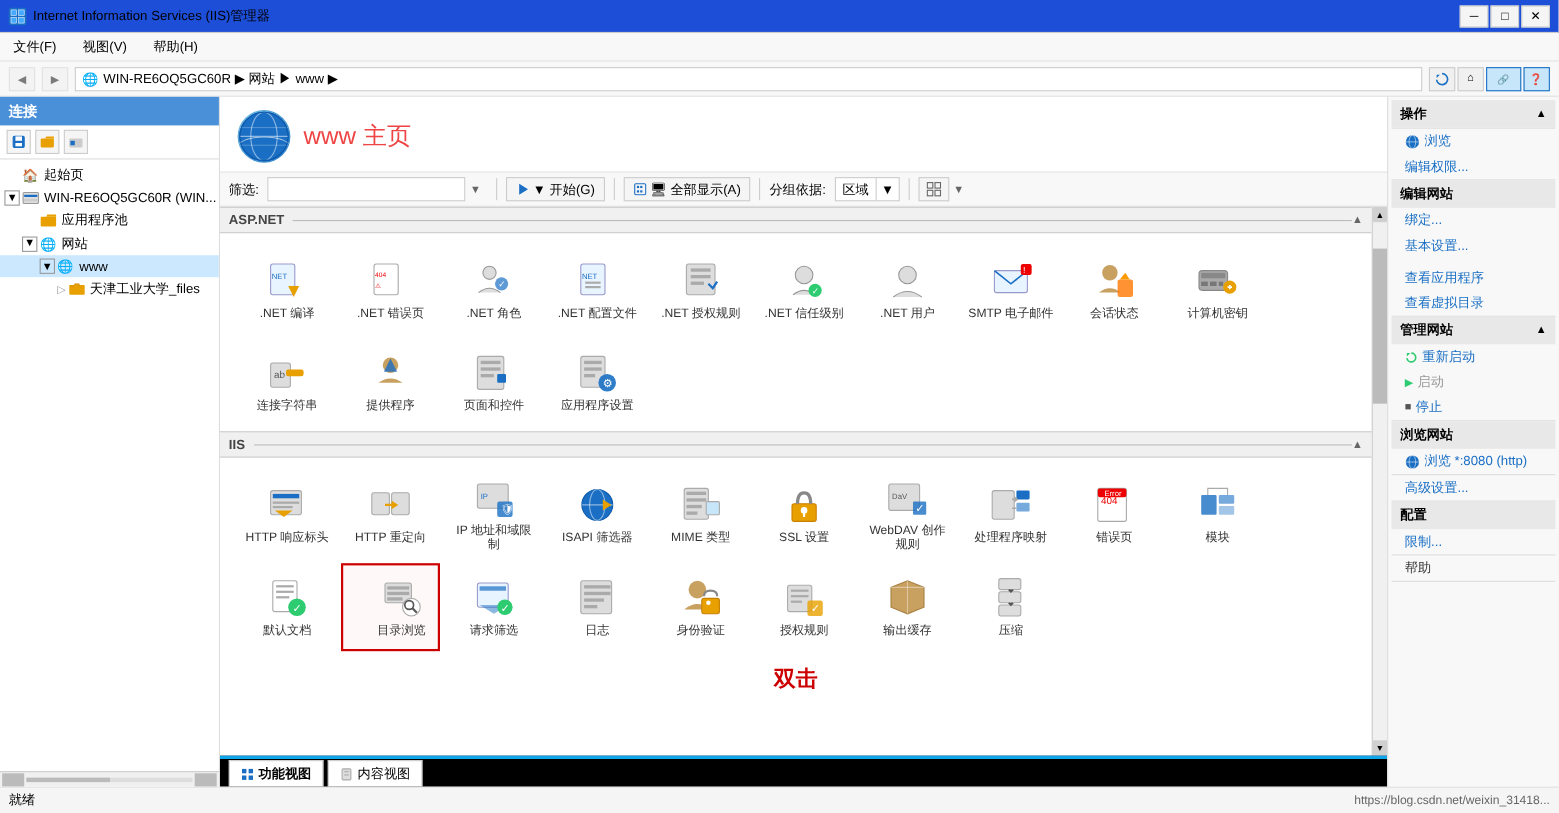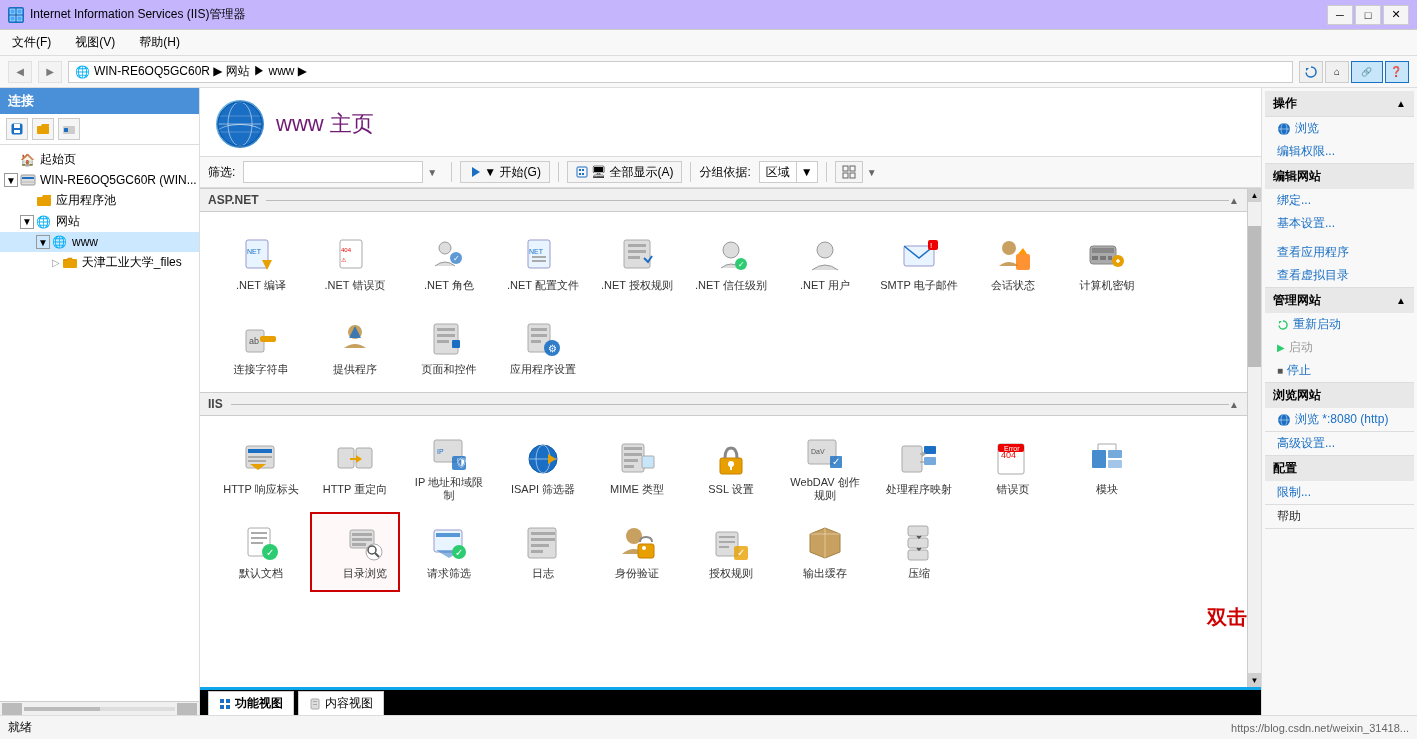--- a/index.html
+++ b/index.html
@@ -1,20 +1,20 @@
 <!DOCTYPE html>
 <html><head>
   <meta charset="utf-8">
   <style>
     * { box-sizing: border-box; margin: 0; padding: 0; }
     body { font-family: 'Microsoft YaHei', SimSun, sans-serif; font-size: 12px; background: #f0f0f0; overflow: hidden; width: 1417px; height: 739px; }
     
     
     .title-bar {
-      background: #c4b5fd;
+      background: #1d4ed8;
       border-bottom: 1px solid #ccc;
       height: 30px;
       display: flex;
       align-items: center;
       padding: 0 8px;
       justify-content: space-between;
     }
     .title-bar-left {
       display: flex;
       align-items: center;
@@ -166,21 +166,21 @@
     
     .content-header {
       padding: 12px 16px 8px 16px;
       border-bottom: 1px solid #ddd;
       display: flex;
       align-items: center;
       gap: 12px;
     }
     .content-title {
       font-size: 22px;
-      color: #701a75;
+      color: #ef4444;
     }
     
     
     .content-toolbar {
       display: flex;
       align-items: center;
       padding: 4px 8px;
       border-bottom: 1px solid #ddd;
       gap: 4px;
       background: #f8f8f8;
@@ -1031,21 +1031,21 @@
                 <rect x="8" y="14" width="20" height="10" rx="2" fill="#ddd" stroke="#aaa"></rect>
                 <rect x="8" y="26" width="20" height="10" rx="2" fill="#ddd" stroke="#aaa"></rect>
                 <path d="M19 12 L19 14 M17 12 L19 14 L21 12" stroke="#555" stroke-width="1.5" fill="none"></path>
                 <path d="M19 24 L19 26 M17 24 L19 26 L21 24" stroke="#555" stroke-width="1.5" fill="none"></path>
               </svg>
             </div>
             <span class="icon-label">压缩</span>
           </div>
         </div>
 
-        <div style="display:flex; justify-content:flex-end; padding:8px 0; position:relative;">
+        <div style="display:flex; justify-content:center; padding:8px 0; position:relative;">
           <span style="color:#cc0000; font-size:20px; font-weight:bold; font-family:'Microsoft YaHei',sans-serif;">双击</span>
         </div>
 
       </div>
 
       <div style="width:14px; background:#f0f0f0; border-left:1px solid #ccc; display:flex; flex-direction:column;">
         <div style="height:14px; background:#d0d0d0; display:flex; align-items:center; justify-content:center; cursor:pointer; font-size:8px;">▲</div>
         <div style="flex:1; position:relative;">
           <div style="width:100%; height:30%; background:#bbb; position:absolute; top:5%;"></div>
         </div>

